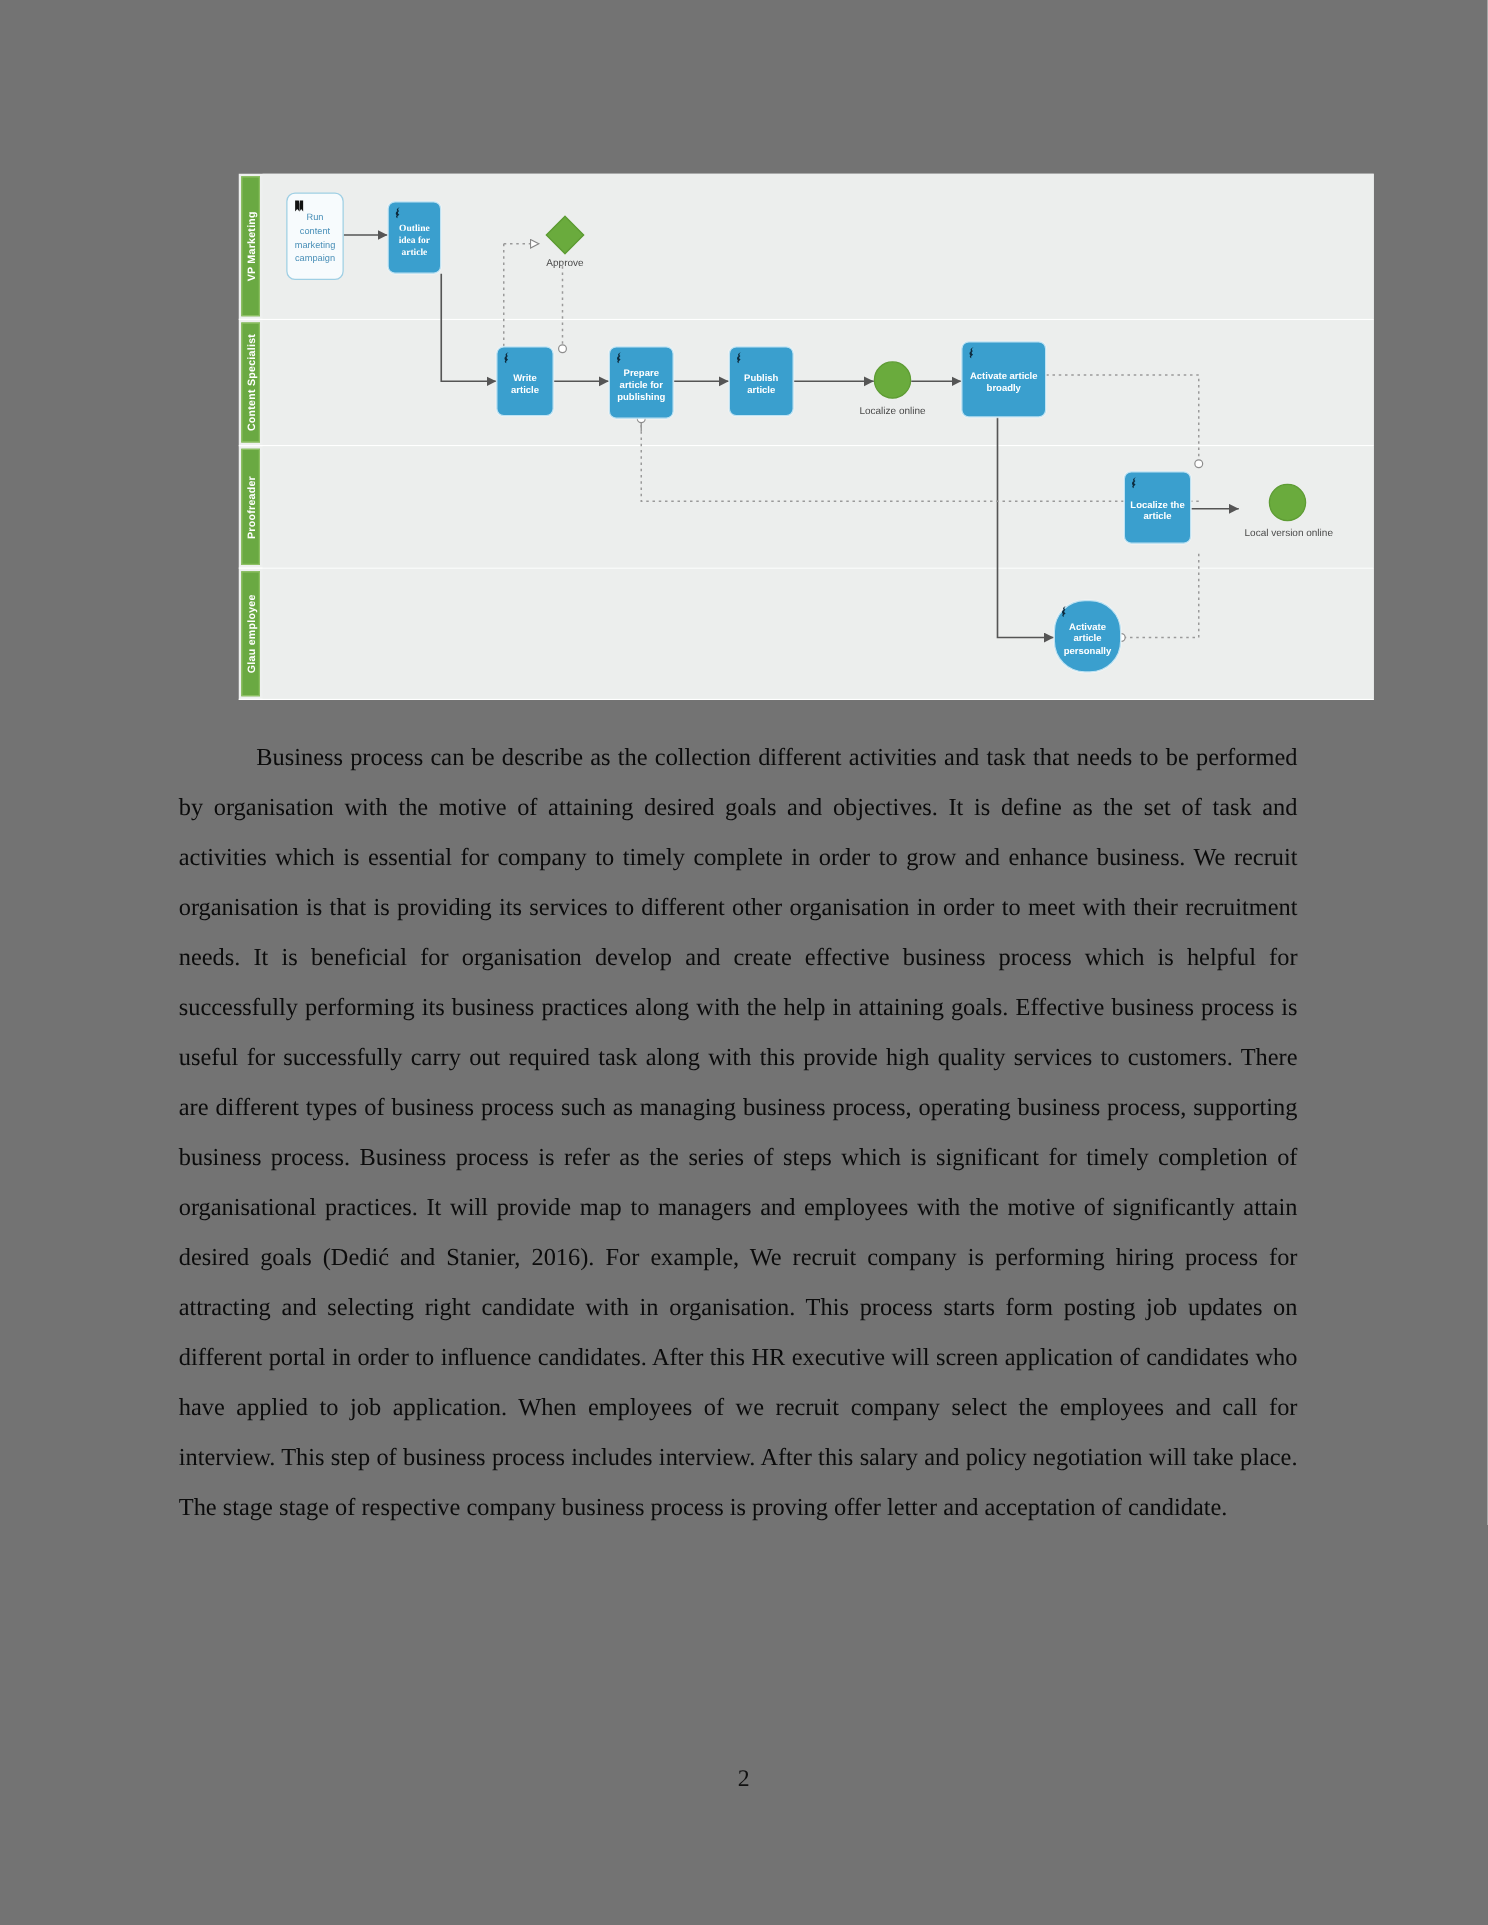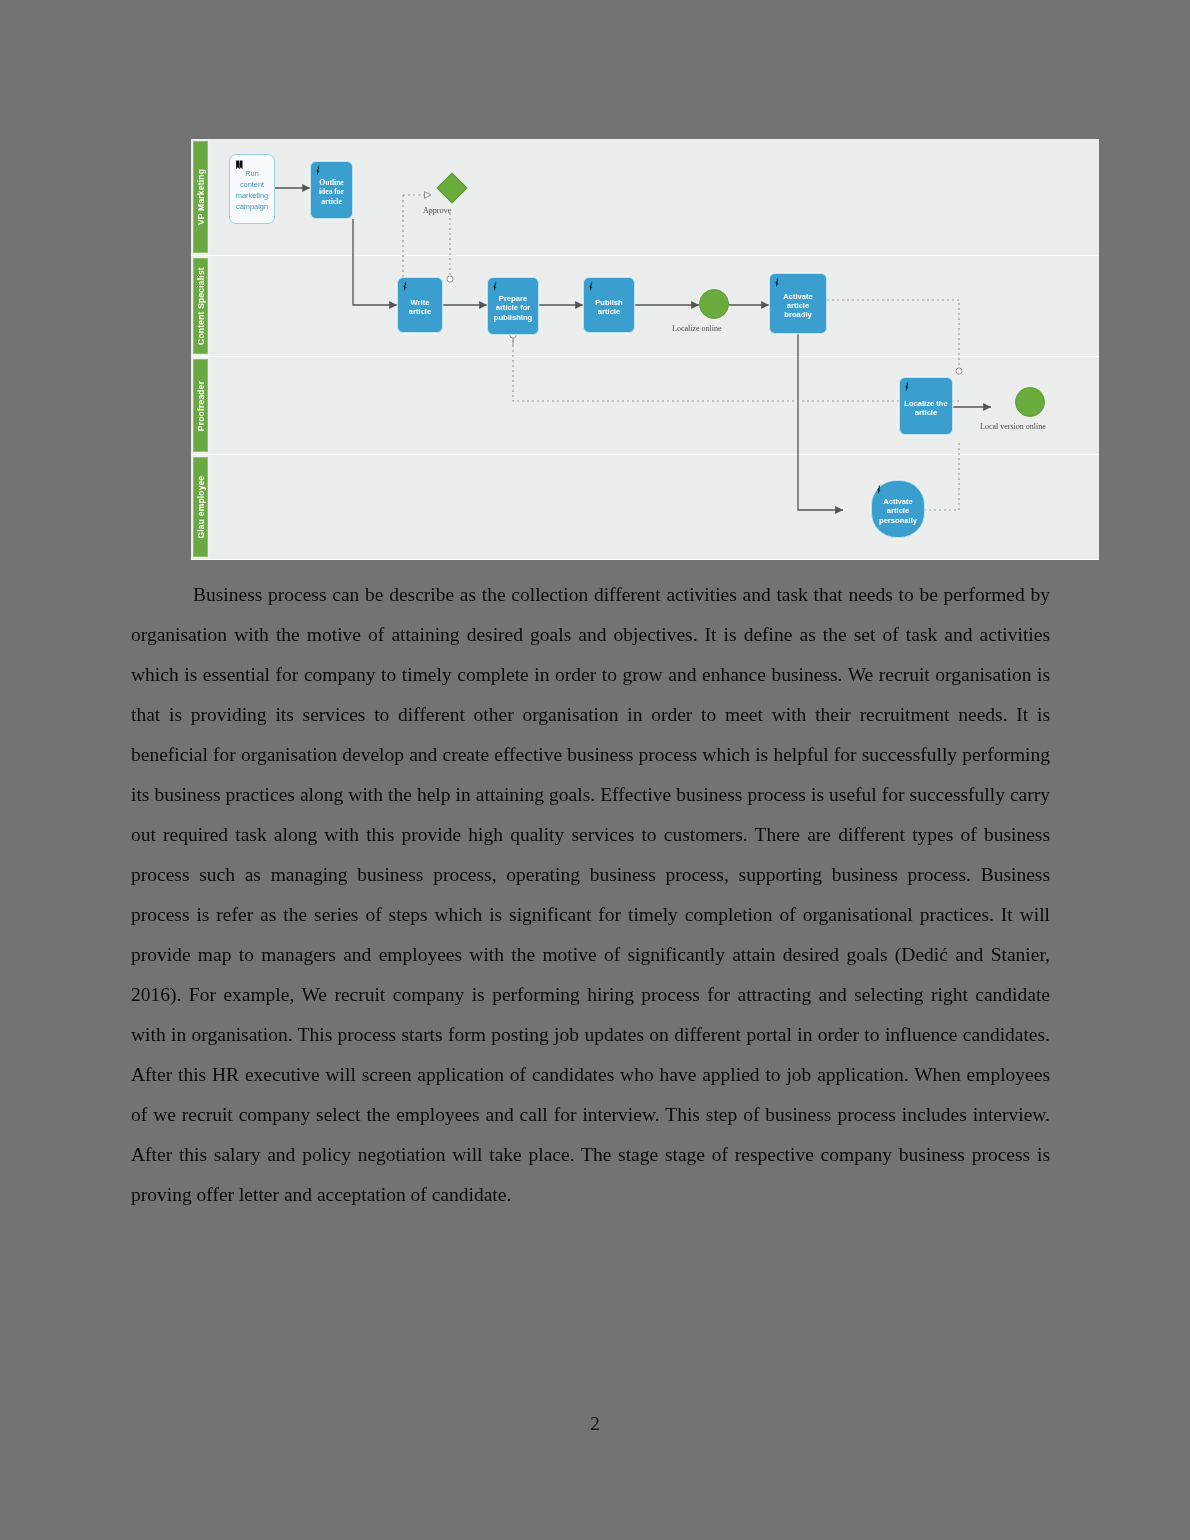--- a/index.html
+++ b/index.html
@@ -137,23 +137,23 @@
   .gateway-diamond {
     background: #6aab3d;
     transform: rotate(45deg);
     border: 1px solid #5e9c34;
   }
 
   .node-caption {
     position: absolute;
     white-space: nowrap;
     color: #4a4a4a;
-    font-family: Liberation Serif, serif;
+    font-family: Liberation Sans, sans-serif;
     font-size: 8px;
-    text-align: left;
+    text-align: center;
   }
 
   
   .connectors {
     position: absolute;
     left: 0; top: 0;
     width: 908px; height: 421px;
     pointer-events: none;
   }
 
@@ -164,21 +164,21 @@
     top: 575px;
     width: 919px;
     font-family: "Liberation Serif", "DejaVu Serif", serif;
     font-size: 19.5px;
     line-height: 40px;
     color: #0b0b0b;
     text-align: justify;
     text-justify: inter-word;
   }
   .body-text p {
-    margin: 0;
+    margin: 12px;
     text-indent: 62px;
   }
 
   .page-number {
     position: absolute;
     left: 0;
     right: 0;
     top: 1413px;
     text-align: center;
     font-family: "Liberation Serif", "DejaVu Serif", serif;
@@ -299,38 +299,38 @@
     <div class="node task" style="left:392px; top:138px; width:52px; height:56px;">
       <svg class="task-icon" viewBox="0 0 10 11">
         <path d="M5.5,0.5 C3,1.5 2,3 3.4,4.2 C1.6,5 1.2,6.8 2.6,8 C1.5,9 2,10.4 3.6,10.6 C2.6,9.2 3.6,8.2 5,7.4 C3.4,6.6 3.2,5.2 4.8,4.2 C3.4,3.2 3.6,1.8 5.5,0.5 Z" fill="#0d2a3d"></path>
       </svg>
       <span class="lbl">Publish article</span>
     </div>
 
     <div class="node event-circle" style="left:508px; top:150px; width:30px; height:30px;"></div>
     <div class="node-caption" style="left:481px; top:185px; width:84px;">Localize online</div>
 
-    <div class="node task" style="left:578px; top:134px; width:58px; height:61px;">
+    <div class="node task" style="left:578px; top:134px; width:68px; height:61px;">
       <svg class="task-icon" viewBox="0 0 10 11">
         <path d="M5.5,0.5 C3,1.5 2,3 3.4,4.2 C1.6,5 1.2,6.8 2.6,8 C1.5,9 2,10.4 3.6,10.6 C2.6,9.2 3.6,8.2 5,7.4 C3.4,6.6 3.2,5.2 4.8,4.2 C3.4,3.2 3.6,1.8 5.5,0.5 Z" fill="#0d2a3d"></path>
       </svg>
       <span class="lbl">Activate article broadly</span>
     </div>
 
     <div class="node task" style="left:708px; top:238px; width:54px; height:58px;">
       <svg class="task-icon" viewBox="0 0 10 11">
         <path d="M5.5,0.5 C3,1.5 2,3 3.4,4.2 C1.6,5 1.2,6.8 2.6,8 C1.5,9 2,10.4 3.6,10.6 C2.6,9.2 3.6,8.2 5,7.4 C3.4,6.6 3.2,5.2 4.8,4.2 C3.4,3.2 3.6,1.8 5.5,0.5 Z" fill="#0d2a3d"></path>
       </svg>
       <span class="lbl">Localize the article</span>
     </div>
 
     <div class="node event-circle" style="left:824px; top:248px; width:30px; height:30px;"></div>
     <div class="node-caption" style="left:789px; top:283px; width:102px;">Local version online</div>
 
-    <div class="node task" style="left:680px; top:341px; width:54px; height:58px;border-radius:25px;">
+    <div class="node task" style="left:652px; top:341px; width:54px; height:58px;border-radius:25px;">
       <svg class="task-icon" viewBox="0 0 10 11">
         <path d="M5.5,0.5 C3,1.5 2,3 3.4,4.2 C1.6,5 1.2,6.8 2.6,8 C1.5,9 2,10.4 3.6,10.6 C2.6,9.2 3.6,8.2 5,7.4 C3.4,6.6 3.2,5.2 4.8,4.2 C3.4,3.2 3.6,1.8 5.5,0.5 Z" fill="#0d2a3d"></path>
       </svg>
       <span class="lbl">Activate article personally</span>
     </div>
 
   </div>
 
   <div class="body-text">
     <p>Business process can be describe as the  collection different activities and task that needs to be performed by organisation with the motive of attaining desired goals and objectives. It is define as the set of task and activities which is essential for company to timely complete in order to grow and enhance business. We recruit organisation is that is providing its services to different other organisation in order to meet with their recruitment needs. It is beneficial for organisation develop and create effective business process which is helpful for successfully performing its business practices along with the help in attaining goals. Effective business process is useful for successfully carry out required task along with this provide high quality services to customers. There are different types of business process such as managing business process, operating business process, supporting business process. Business process is refer as the series of steps which is significant for timely completion of organisational practices. It will provide map to managers and employees with the motive of significantly attain desired goals (Dedić and Stanier, 2016). For example, We recruit company is performing hiring process for attracting and selecting right candidate with in organisation. This process starts form posting job updates on different portal in order to influence candidates. After this HR executive will screen application of candidates who have applied to job application. When employees of we recruit company select the employees and call for interview. This step of business process includes interview. After this salary and policy negotiation will take place. The stage stage of respective company business process is proving offer letter and acceptation of candidate.</p>

